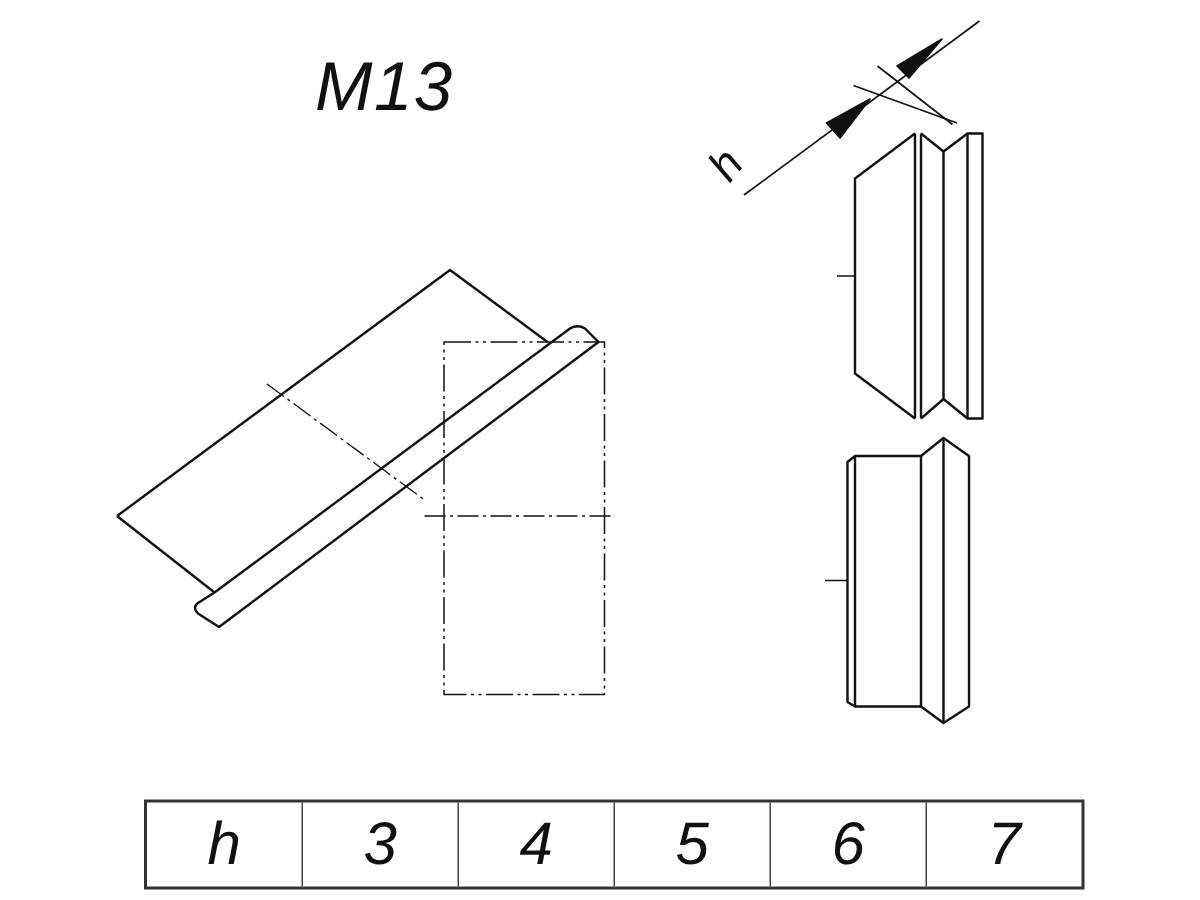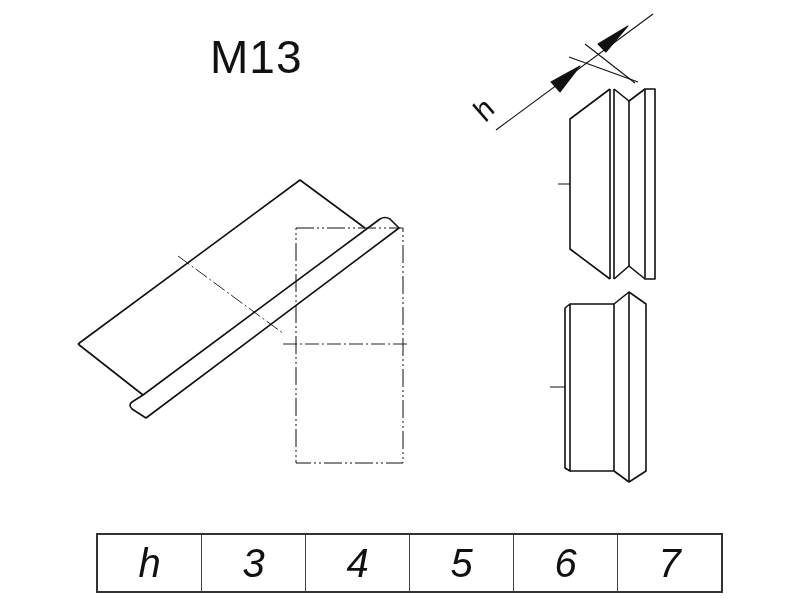--- a/index.html
+++ b/index.html
@@ -1,17 +1,17 @@
 <!DOCTYPE html>
 <html><head>
 <meta charset="utf-8">
 <style>
   html, body { margin: 0; padding: 0; background: #ffffff; }
   body { width: 800px; height: 600px; position: relative; overflow: hidden; font-family: "Liberation Sans", sans-serif; }
-  .title { position: absolute; left: 210px; top: 30px; font-size: 46px; color: #111; letter-spacing: 1px; }
+  .title { position: absolute; left: 210px; top: 30px; font-size: 46px; font-style: italic; color: #111; letter-spacing: 1px; }
   svg.drawing { position: absolute; left: 0; top: 0; }
   .table { position: absolute; left: 96px; top: 533px; width: 627px; height: 60px; display: flex; border: 2px solid #333; box-sizing: border-box; }
   .cell { flex: 1; border-right: 1.5px solid #444; display: flex; align-items: center; justify-content: center; font-size: 40px; font-style: italic; color: #111; }
   .cell:last-child { border-right: none; }
 </style>
 </head>
 <body>
 
 <div class="title">M13</div>
 

